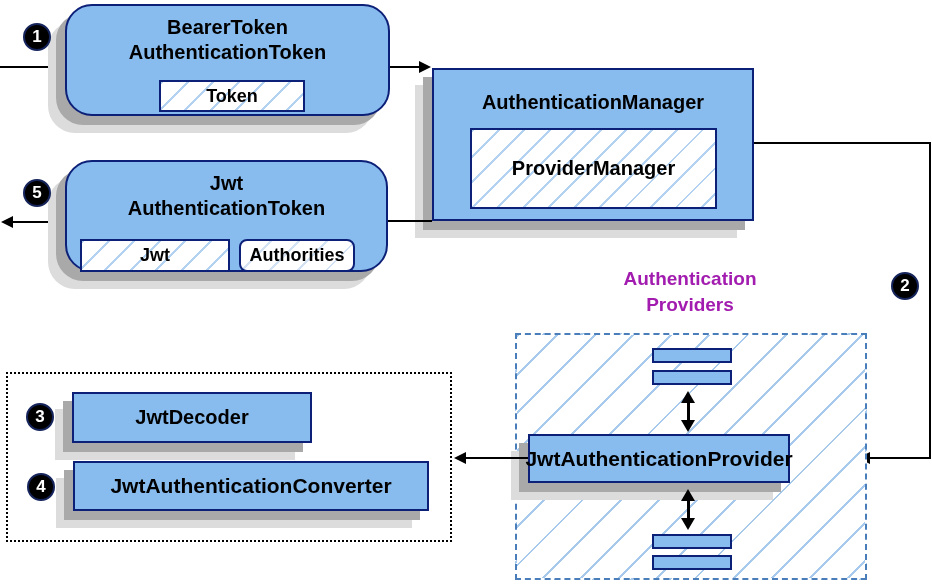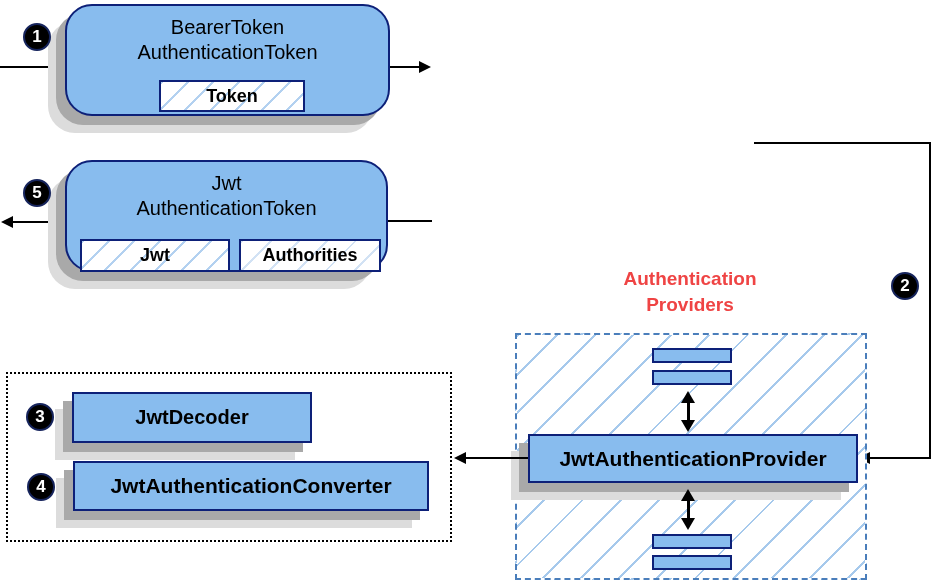--- a/index.html
+++ b/index.html
@@ -18,63 +18,63 @@
     position: absolute;
     background: #88BCEE;
     border: 2px solid #0D2078;
     color: #000;
     font-weight: bold;
     box-shadow: -9px 9px 0 0 #a9a9a9, -17px 17px 0 0 #dcdcdc;
   }
   .rounded { border-radius: 27px; }
   .node .title2 {
     position: absolute; top: 9px; left: 0; right: 0;
-    text-align: center; font-size: 20px; line-height: 25px; font-weight: normal;
+    text-align: center; font-size: 20px; line-height: 25px; font-weight: bold;
   }
   .field {
     position: absolute;
     background-color: #ffffff;
     background-image: repeating-linear-gradient(135deg, #b3d1f0 0px, #b3d1f0 2px, transparent 2px, transparent 18px);
     border: 2px solid #0D2078;
     display: flex; align-items: center; justify-content: center;
     font-size: 18px; font-weight: bold; color: #000;
   }
   .flexcenter { display: flex; align-items: center; justify-content: center; }
 
   #bearer-box   { left: 65px;  top: 4px;   width: 325px; height: 112px; }
   #bearer-field-token { left: 86px; top: 74px; width: 146px; height: 32px; margin-left: 6px; }
 
   #manager-box  { left: 432px; top: 68px;  width: 322px; height: 153px; }
   #manager-box .title2 { top: 20px; }
   #manager-field-pm { left: 36px; top: 58px; width: 247px; height: 81px; font-size: 20px; }
 
   #jwttoken-box { left: 65px;  top: 160px; width: 323px; height: 112px; padding-left: 12px; }
   #jwttoken-field-jwt { left: 13px; top: 77px; width: 150px; height: 33px; }
-  #jwttoken-field-authorities { left: 172px; top: 77px; width: 142px; height: 33px;
-    background-image: repeating-linear-gradient(135deg, #d2e2f4 0px, #d2e2f4 2px, transparent 2px, transparent 20px); }
-
-  #provider-box  { left: 528px; top: 434px; width: 330px; height: 49px; font-size: 21px; }
+  #jwttoken-field-authorities { left: 172px; top: 77px; width: 116px; height: 33px;
+    background-image: repeating-linear-gradient(135deg, #d2e2f4 0px, #d2e2f4 2px, transparent 2px, transparent 20px); border-radius: 8px; }
+
+  #provider-box  { left: 528px; top: 434px; width: 262px; height: 49px; font-size: 21px; }
   #decoder-box   { left: 72px;  top: 392px; width: 240px; height: 51px; font-size: 20px; }
   #converter-box { left: 73px;  top: 461px; width: 356px; height: 50px; font-size: 21px; }
 
   
   #providers-group {
     position: absolute; left: 515px; top: 333px; width: 352px; height: 247px;
     border: 2px dashed #4A7EBB;
     background-color: #ffffff;
     background-image: repeating-linear-gradient(135deg, #a6c9ec 0px, #a6c9ec 2px, transparent 2px, transparent 27px);
   }
   #resolvers-group {
     position: absolute; left: 6px; top: 372px; width: 446px; height: 170px;
     border: 2px dotted #000000;
     background: transparent;
   }
   #providers-label {
     position: absolute; left: 575px; top: 266px; width: 230px;
-    text-align: center; font-size: 19px; font-weight: bold; line-height: 26px; color: #ef4444;
+    text-align: center; font-size: 19px; font-weight: bold; line-height: 26px; color: #a21caf;
   }
 
   .mini-bar {
     position: absolute; width: 80px; height: 15px;
     background: #88BCEE; border: 2px solid #0D2078;
   }
   #mini-bar-1 { left: 652px; top: 348px; }
   #mini-bar-2 { left: 652px; top: 370px; }
   #mini-bar-3 { left: 652px; top: 534px; }
   #mini-bar-4 { left: 652px; top: 555px; }
@@ -134,20 +134,24 @@
     <div class="title2">
       <span>BearerToken</span><br>
       <span>AuthenticationToken</span>
     </div>
     <div class="field" id="bearer-field-token">Token</div>
   </div>
 
   <div class="line-h" id="conn-bearer-mgr"></div>
   <div class="arr arr-right" id="ah-bearer-mgr"></div>
 
+  <div class="node" id="manager-box">
+    <div class="title2">AuthenticationManager</div>
+    <div class="field" id="manager-field-pm">ProviderManager</div>
+  </div>
 
   <div class="line-h" id="conn-mgr-right"></div>
   <div class="line-v" id="conn-right-down"></div>
   <div class="line-h" id="conn-to-provider"></div>
   <div class="arr arr-left" id="ah-to-provider"></div>
 
   <div class="line-h" id="conn-mgr-jwttoken"></div>
   <div class="line-h" id="conn-out-5"></div>
   <div class="arr arr-left" id="ah-out-5"></div>
 

